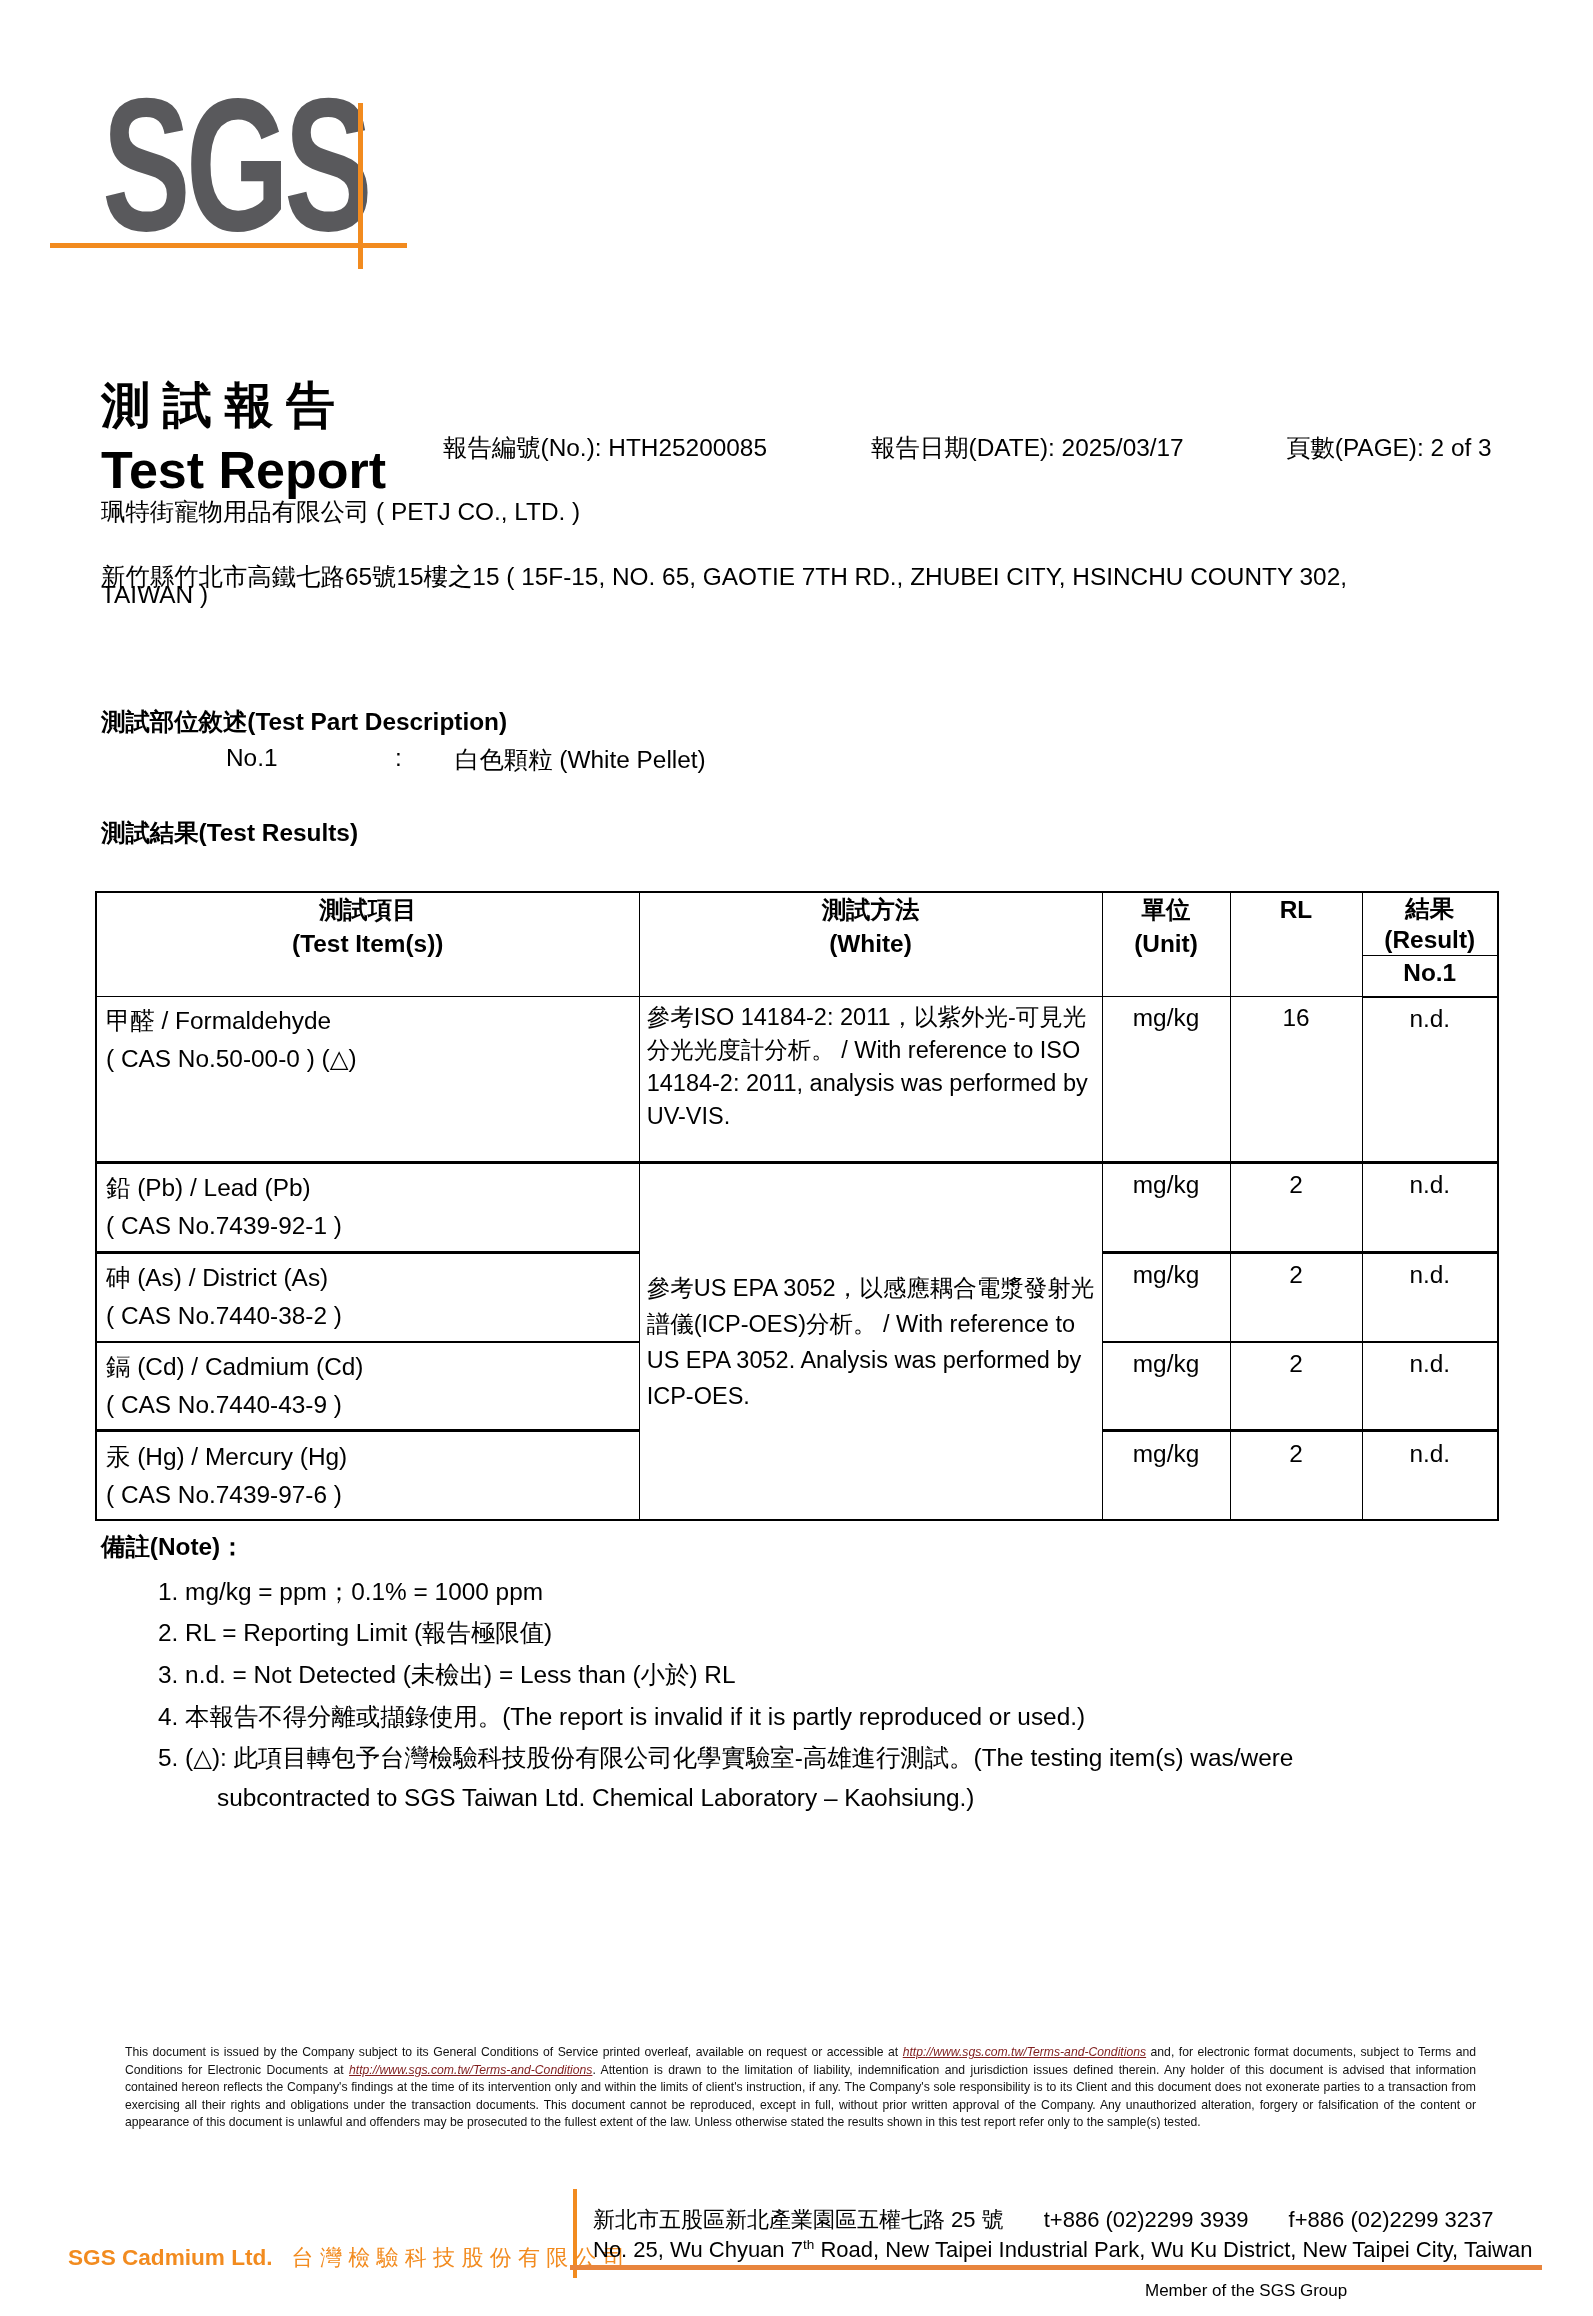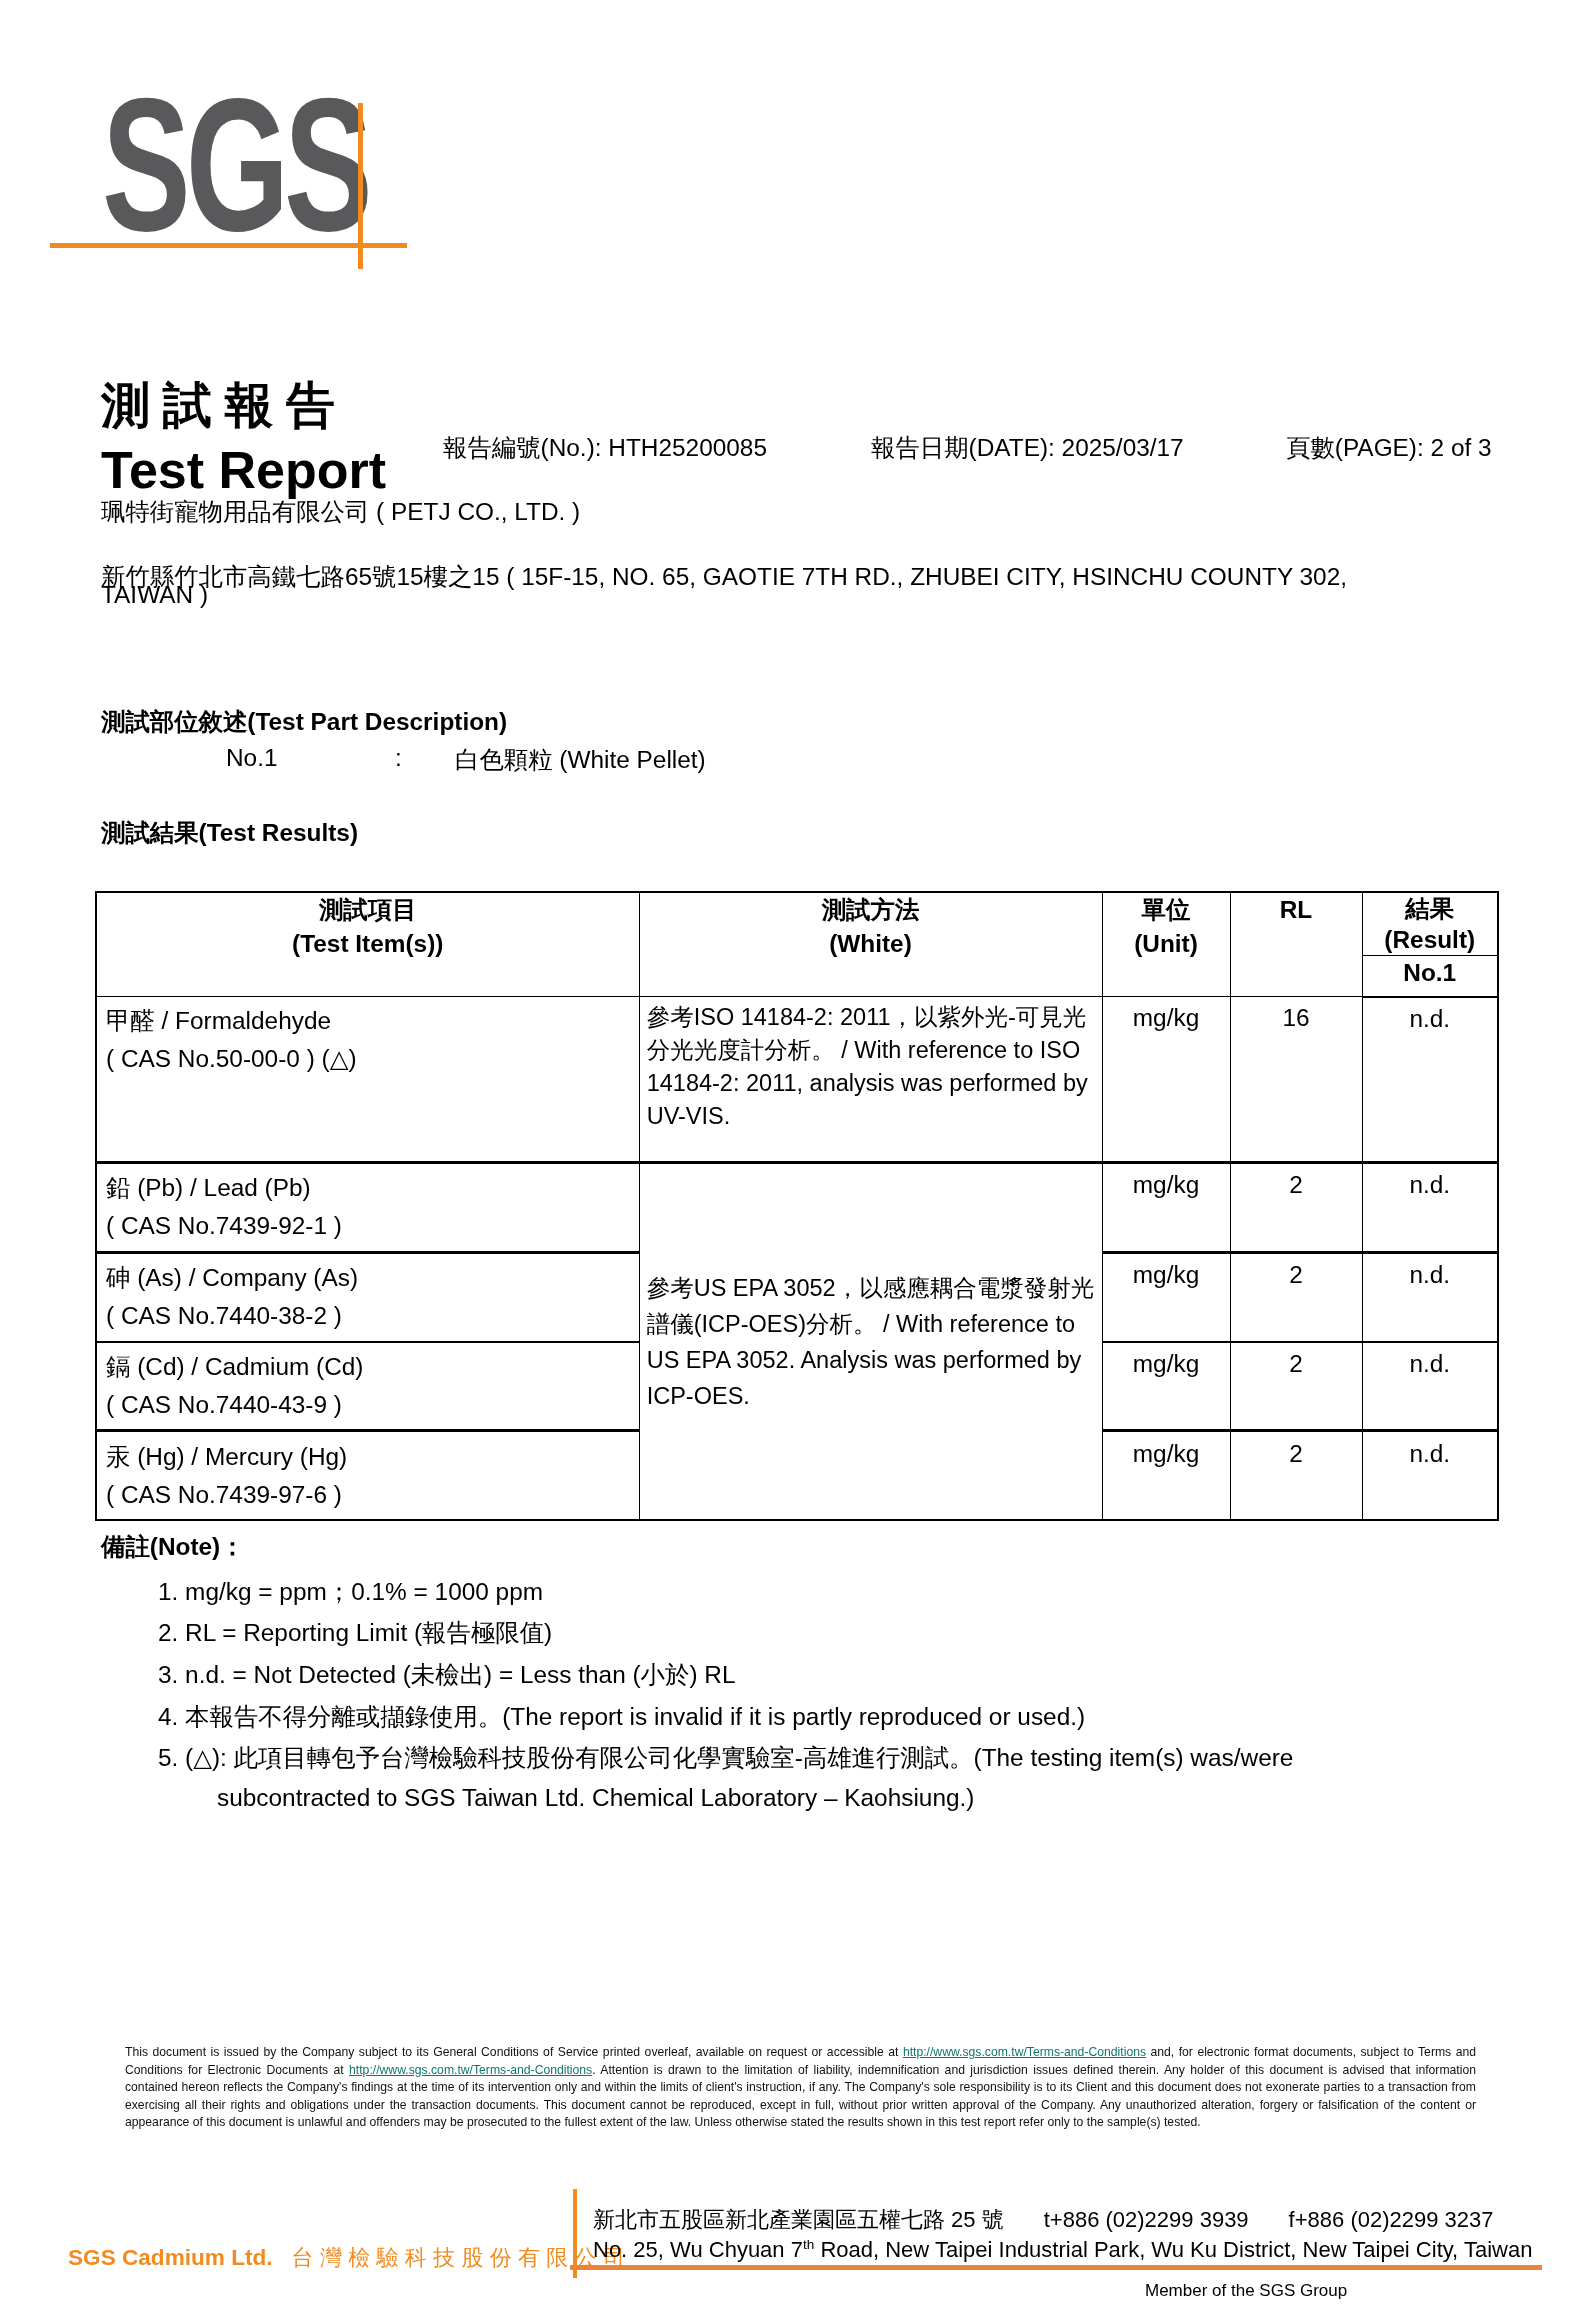--- a/index.html
+++ b/index.html
@@ -68,21 +68,21 @@
   
   .notes-title { position:absolute; left:101px; top:1531px; font-size:24.4px; font-weight:bold; }
   .note { position:absolute; left:158px; font-size:24.4px; }
   .note-cont { left:217px; }
 
   
   .legal {
     position:absolute; left:125px; top:2044px; width:1351px;
     font-size:12.2px; line-height:17.6px; text-align:justify; color:#111;
   }
-  .legal a { color:#0f766e; text-decoration:underline; }
+  .legal a { color:#7f1d1d; text-decoration:underline;font-style:italic; }
 
   
   .f-company { position:absolute; left:68px; top:2243px; font-size:22.6px; color:#f28b1f; white-space:nowrap; }
   .f-company .en { font-weight:bold; }
   .f-company .zh { font-family:"Liberation Serif","DejaVu Serif",serif; letter-spacing:6.3px; font-size:22px; margin-left:12.7px; }
   .f-vline { position:absolute; left:573px; top:2189px; width:3.6px; height:89px; background:#f28b1f; }
   .f-addr1 { position:absolute; left:593px; top:2205px; font-size:22px; white-space:nowrap; }
   .f-addr1 .gap { display:inline-block; width:40px; }
   .f-addr2 { position:absolute; left:593px; top:2237px; font-size:22px; white-space:nowrap; }
   .f-addr2 sup { font-size:13.6px; }
@@ -164,21 +164,21 @@
         <div>( CAS No.7439-92-1 )</div>
       </td>
       <td class="methcell merged" rowspan="4" style="border-bottom:2.7px solid #000">參考US EPA 3052，以感應耦合電漿發射光譜儀(ICP-OES)分析。 / With reference to US EPA 3052. Analysis was performed by ICP-OES.</td>
       <td class="valcell">mg/kg</td>
       <td class="valcell">2</td>
       <td class="valcell">n.d.</td>
     </tr>
 
     <tr class="r-as" style="height:81px">
       <td class="itemcell">
-        <div>砷 (As) / Company (As)</div>
+        <div>砷 (As) / District (As)</div>
         <div>( CAS No.7440-38-2 )</div>
       </td>
       <td class="valcell">mg/kg</td>
       <td class="valcell">2</td>
       <td class="valcell">n.d.</td>
     </tr>
 
     <tr class="r-cd" style="height:75px">
       <td class="itemcell">
         <div>鎘 (Cd) / Cadmium (Cd)</div>

